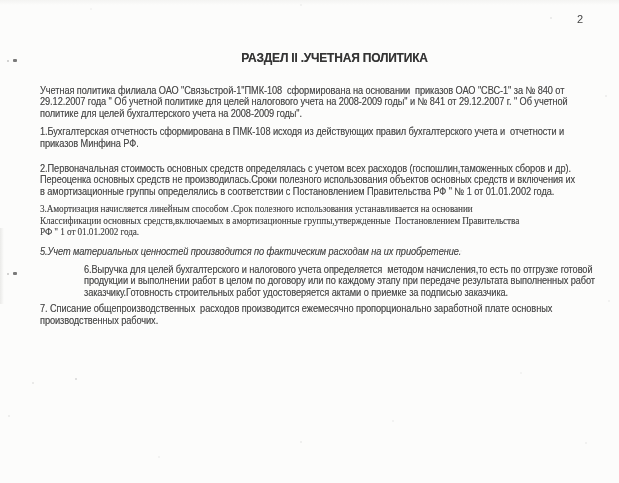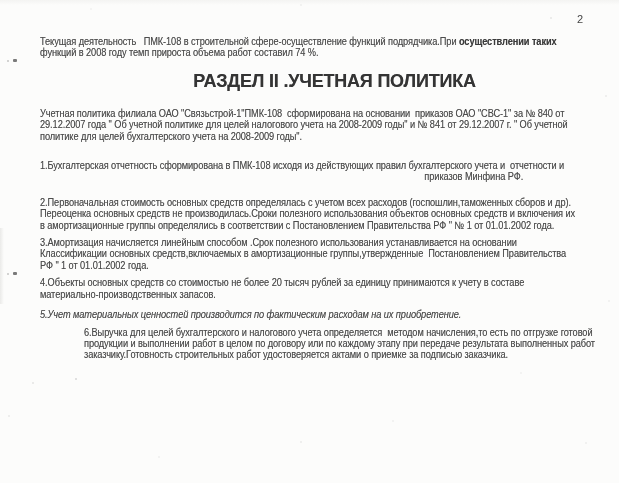--- a/index.html
+++ b/index.html
@@ -32,33 +32,33 @@
     text-shadow: 0 0 0.4px rgba(77,77,77,0.55);
   }
   .ln {
     white-space: pre;
     transform: scaleX(0.88);
     transform-origin: 0 50%;
   }
   .bold-seg { font-weight: bold; color: #3b3b3b; }
   .section-title {
     margin-top: 14px;
-    font-size: 18px;
+    font-size: 12px;
     line-height: 17px;
     font-weight: bold;
     color: #343434;
     text-align: center;
     letter-spacing: -0.2px;
     transform: translateX(20px);
     text-shadow: 0 0 0.4px rgba(52,52,52,0.6);
   }
   .para.p0 { margin-top: 18px; }
-  .para.p1 { margin-top: 18px; text-align: right; }
+  .para.p1 { margin-top: 7px; }
   .para.p2 { margin-top: 14px; }
-  .para.p3 { margin-top: 6px; }
+  .para.p3 { margin-top: 6px; font-family: Liberation Serif, serif; }
   .para.p4 { margin-top: 6px; }
   .para.p5 { margin-top: 9px; font-style: italic; }
   .para.p6 { margin-top: 6px; margin-left: 44px; }
   .para.p7 { margin-top: 5px; }
   
   .margin-mark {
     position: absolute;
     width: 4px; height: 3px;
     background: #5a5a5a;
     border-radius: 1px;
@@ -119,24 +119,20 @@
   <div class="edge-top"></div>
   <div class="edge-left"></div>
   <div class="specks"></div>
   <div class="margin-mark mark-a"></div>
   <div class="margin-mark mark-b"></div>
 
   <div class="page-number">2</div>
 
   <div class="content">
 
-    <div class="para intro">
-      <div class="ln"><span>Текущая деятельность   ПМК-108 в строительной сфере-осуществление функций подрядчика.При </span><span class="bold-seg">осуществлении таких</span></div>
-      <div class="ln">функций в 2008 году темп прироста объема работ составил 74 %.</div>
-    </div>
 
     <div class="section-title">РАЗДЕЛ II .УЧЕТНАЯ ПОЛИТИКА</div>
 
     <div class="para p0">
       <div class="ln">Учетная политика филиала ОАО "Связьстрой-1"ПМК-108  сформирована на основании  приказов ОАО "СВС-1" за № 840 от</div>
       <div class="ln">29.12.2007 года " Об учетной политике для целей налогового учета на 2008-2009 годы" и № 841 от 29.12.2007 г. " Об учетной</div>
       <div class="ln">политике для целей бухгалтерского учета на 2008-2009 годы".</div>
     </div>
 
     <div class="para p1">
@@ -149,30 +145,30 @@
       <div class="ln">Переоценка основных средств не производилась.Сроки полезного использования объектов основных средств и включения их</div>
       <div class="ln">в амортизационные группы определялись в соответствии с Постановлением Правительства РФ " № 1 от 01.01.2002 года.</div>
     </div>
 
     <div class="para p3">
       <div class="ln">3.Амортизация начисляется линейным способом .Срок полезного использования устанавливается на основании</div>
       <div class="ln">Классификации основных средств,включаемых в амортизационные группы,утвержденные  Постановлением Правительства</div>
       <div class="ln">РФ " 1 от 01.01.2002 года.</div>
     </div>
 
-    <div class="para p4">
-      <div class="ln">4.Объекты основных средств со стоимостью не более 20 тысяч рублей за единицу принимаются к учету в составе</div>
-      <div class="ln">материально-производственных запасов.</div>
-    </div>
 
     <div class="para p5">
       <div class="ln">5.Учет материальных ценностей производится по фактическим расходам на их приобретение.</div>
     </div>
 
     <div class="para p6">
       <div class="ln">6.Выручка для целей бухгалтерского и налогового учета определяется  методом начисления,то есть по отгрузке готовой</div>
       <div class="ln">продукции и выполнении работ в целом по договору или по каждому этапу при передаче результата выполненных работ</div>
       <div class="ln">заказчику.Готовность строительных работ удостоверяется актами о приемке за подписью заказчика.</div>
     </div>
 
+    <div class="para p7">
+      <div class="ln">7. Списание общепроизводственных  расходов производится ежемесячно пропорционально заработной плате основных</div>
+      <div class="ln">производственных рабочих.</div>
+    </div>
 
   </div>
 </div>
 
 </body></html>

